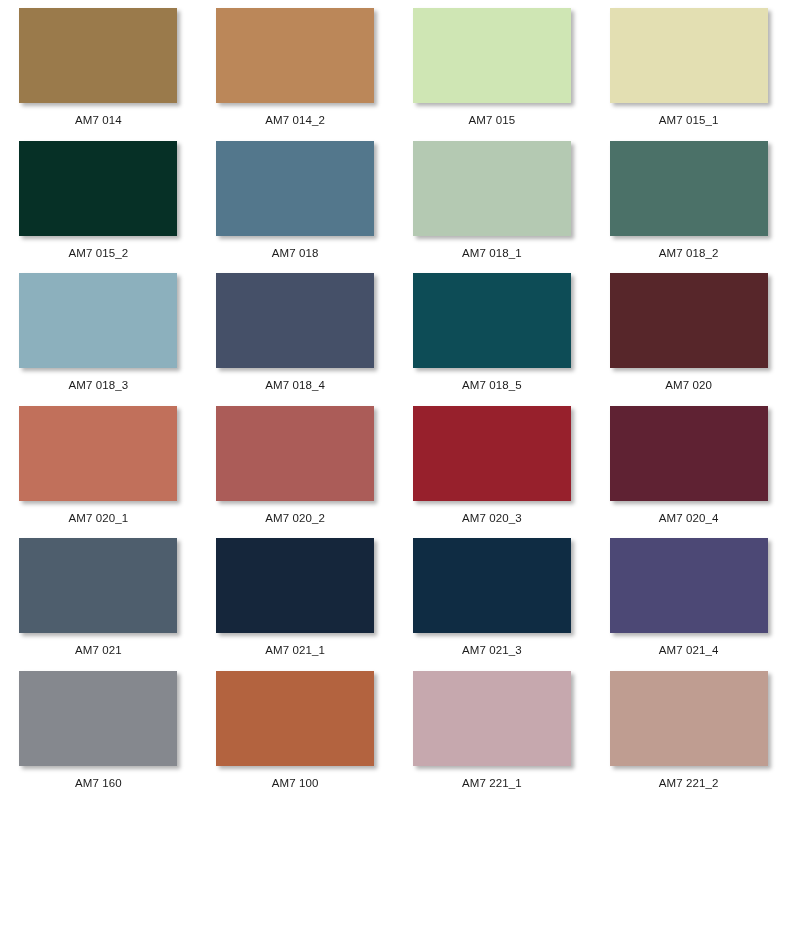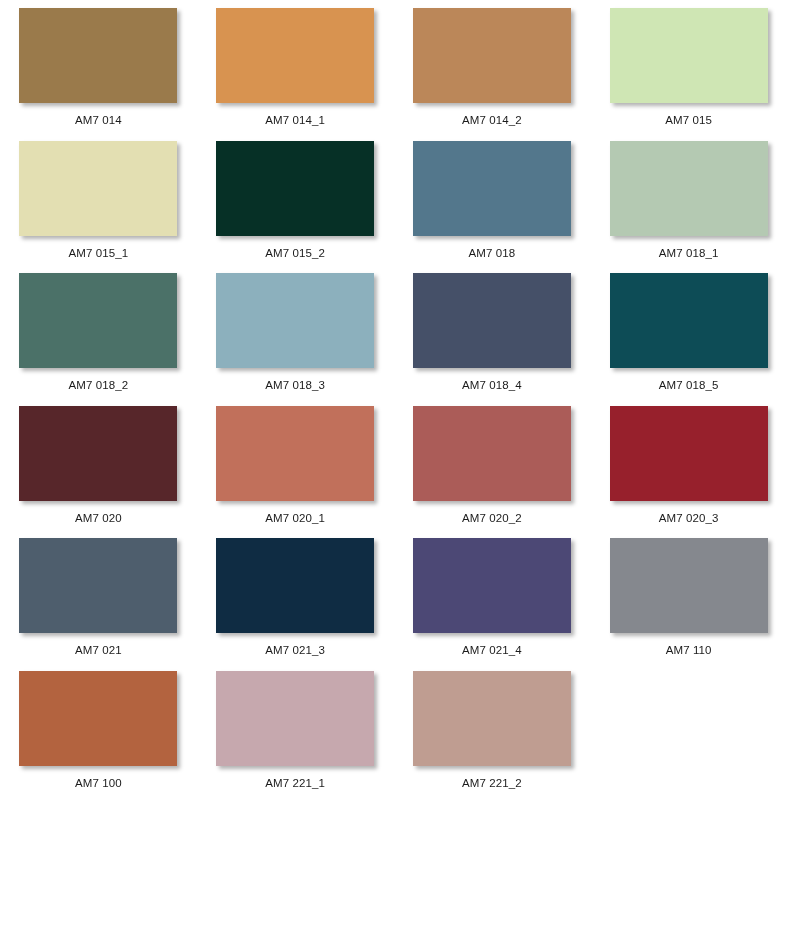--- a/index.html
+++ b/index.html
@@ -63,26 +63,20 @@
 
 <main id="swatch-grid">
     <div class="swatch-cell">
       <div class="chip-wrap">
         <div class="chip" style="background-color: rgb(154, 122, 75);"></div>
       </div>
       <div class="chip-label">AM7 014</div>
     </div>
     <div class="swatch-cell">
       <div class="chip-wrap">
-        <div class="chip" style="background-color: rgb(216, 147, 80);"></div>
-      </div>
-      <div class="chip-label">AM7 014_1</div>
-    </div>
-    <div class="swatch-cell">
-      <div class="chip-wrap">
         <div class="chip" style="background-color: rgb(187, 135, 89);"></div>
       </div>
       <div class="chip-label">AM7 014_2</div>
     </div>
     <div class="swatch-cell">
       <div class="chip-wrap">
         <div class="chip" style="background-color: rgb(207, 230, 180);"></div>
       </div>
       <div class="chip-label">AM7 015</div>
     </div>
@@ -153,41 +147,53 @@
       <div class="chip-label">AM7 020_2</div>
     </div>
     <div class="swatch-cell">
       <div class="chip-wrap">
         <div class="chip" style="background-color: rgb(151, 32, 44);"></div>
       </div>
       <div class="chip-label">AM7 020_3</div>
     </div>
     <div class="swatch-cell">
       <div class="chip-wrap">
+        <div class="chip" style="background-color: rgb(95, 34, 51);"></div>
+      </div>
+      <div class="chip-label">AM7 020_4</div>
+    </div>
+    <div class="swatch-cell">
+      <div class="chip-wrap">
         <div class="chip" style="background-color: rgb(78, 94, 109);"></div>
       </div>
       <div class="chip-label">AM7 021</div>
     </div>
     <div class="swatch-cell">
       <div class="chip-wrap">
+        <div class="chip" style="background-color: rgb(21, 38, 59);"></div>
+      </div>
+      <div class="chip-label">AM7 021_1</div>
+    </div>
+    <div class="swatch-cell">
+      <div class="chip-wrap">
         <div class="chip" style="background-color: rgb(15, 44, 67);"></div>
       </div>
       <div class="chip-label">AM7 021_3</div>
     </div>
     <div class="swatch-cell">
       <div class="chip-wrap">
         <div class="chip" style="background-color: rgb(76, 72, 117);"></div>
       </div>
       <div class="chip-label">AM7 021_4</div>
     </div>
     <div class="swatch-cell">
       <div class="chip-wrap">
         <div class="chip" style="background-color: rgb(133, 136, 142);"></div>
       </div>
-      <div class="chip-label">AM7 110</div>
+      <div class="chip-label">AM7 160</div>
     </div>
     <div class="swatch-cell">
       <div class="chip-wrap">
         <div class="chip" style="background-color: rgb(179, 99, 63);"></div>
       </div>
       <div class="chip-label">AM7 100</div>
     </div>
     <div class="swatch-cell">
       <div class="chip-wrap">
         <div class="chip" style="background-color: rgb(198, 168, 174);"></div>

